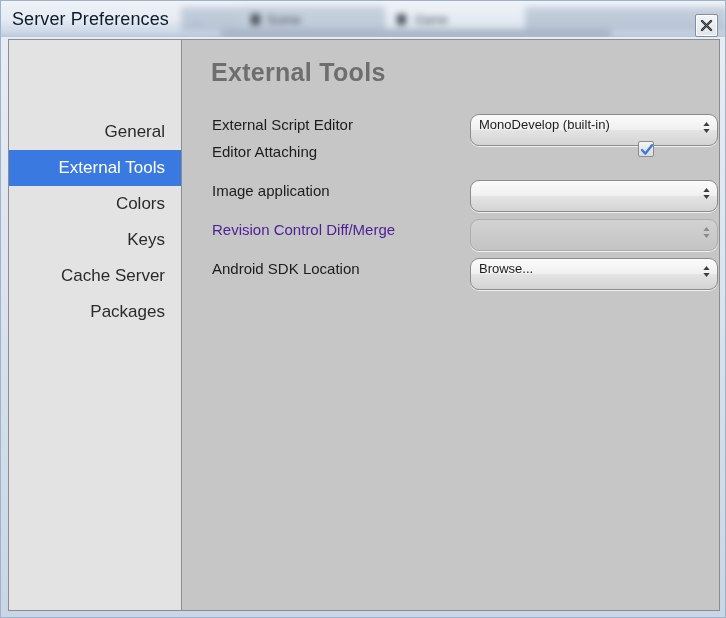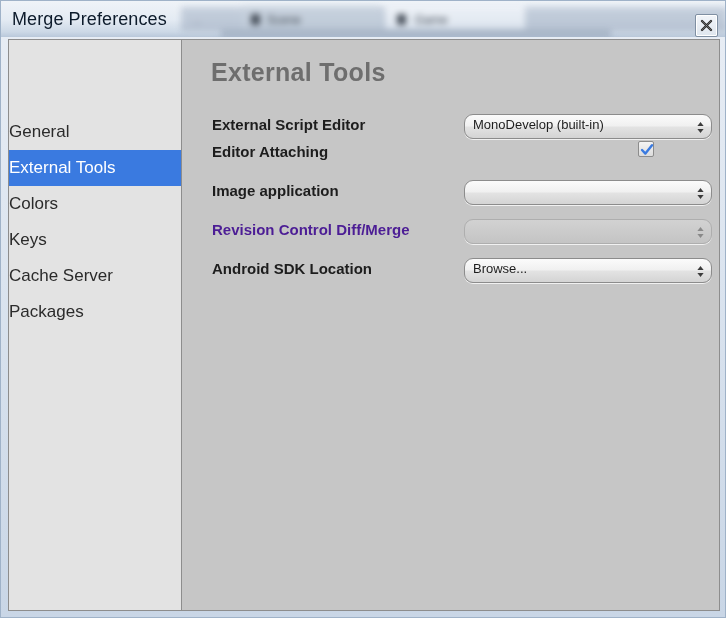--- a/index.html
+++ b/index.html
@@ -134,22 +134,22 @@
     height: 570px;
     background: #e3e3e3;
     border-right: 1px solid #8d8d8d;
   }
   .side-item {
     position: absolute;
     left: 0;
     width: 172px;
     height: 36px;
     line-height: 36px;
-    text-align: left;
-    padding-right: 8px;
+    text-align: right;
+    padding-right: 16px;
     box-sizing: border-box;
     font-size: 17px;
     color: #2b2b2b;
     cursor: pointer;
     white-space: nowrap;
   }
   .side-item.selected {
     background: #3a7ae0;
     color: #ffffff;
   }
@@ -170,29 +170,28 @@
     color: #6e6e6e;
     letter-spacing: .3px;
     white-space: nowrap;
   }
   .row-label {
     position: absolute;
     left: 30px;
     font-size: 15px;
     color: #1d1d1d;
     white-space: nowrap;
-    font-weight: bold;
   }
   .row-label.disabled { color: #4c1d95; }
 
   .dropdown {
     position: absolute;
-    left: 282px;
+    left: 288px;
     width: 248px;
-    height: 25px;
+    height: 32px;
     box-sizing: border-box;
     background: linear-gradient(to bottom, #fbfbfb 0%, #f0f0f0 48%, #e3e3e3 52%, #d4d4d4 100%);
     border: 1px solid #8c8c8c;
     border-radius: 9px;
     box-shadow: 0 1px 0 rgba(255,255,255,.75);
     cursor: pointer;
   }
   .dropdown.disabled {
     background: linear-gradient(to bottom, #d2d2d2 0%, #cbcbcb 50%, #c4c4c4 100%);
     border-color: #aeaeae;
@@ -239,21 +238,21 @@
         <div class="blur-tab-dot" style="left:10px;"></div>
         <div class="blur-tab-text" style="left:26px;">Scene</div>
       </div>
       <div class="blur-tab" style="left:204px; width:140px;">
         <div class="blur-tab-dot" style="left:12px;"></div>
         <div class="blur-tab-text" style="left:30px;">Game</div>
       </div>
       <div class="blur-row2"></div>
     </div>
 
-    <div class="titlebar-text">Merge Preferences</div>
+    <div class="titlebar-text">Server Preferences</div>
 
     <div class="close-btn">
       <svg width="15" height="15" viewBox="0 0 15 15" aria-hidden="true">
         <path d="M3 3 L12 12 M12 3 L3 12" stroke="#2a2a2a" stroke-width="2.4" stroke-linecap="round" fill="none"></path>
         <path d="M3 3 L12 12 M12 3 L3 12" stroke="#ffffff" stroke-width="0.8" stroke-linecap="round" fill="none" opacity=".35"></path>
       </svg>
     </div>
   </div>
 
   <div class="body-frame">

